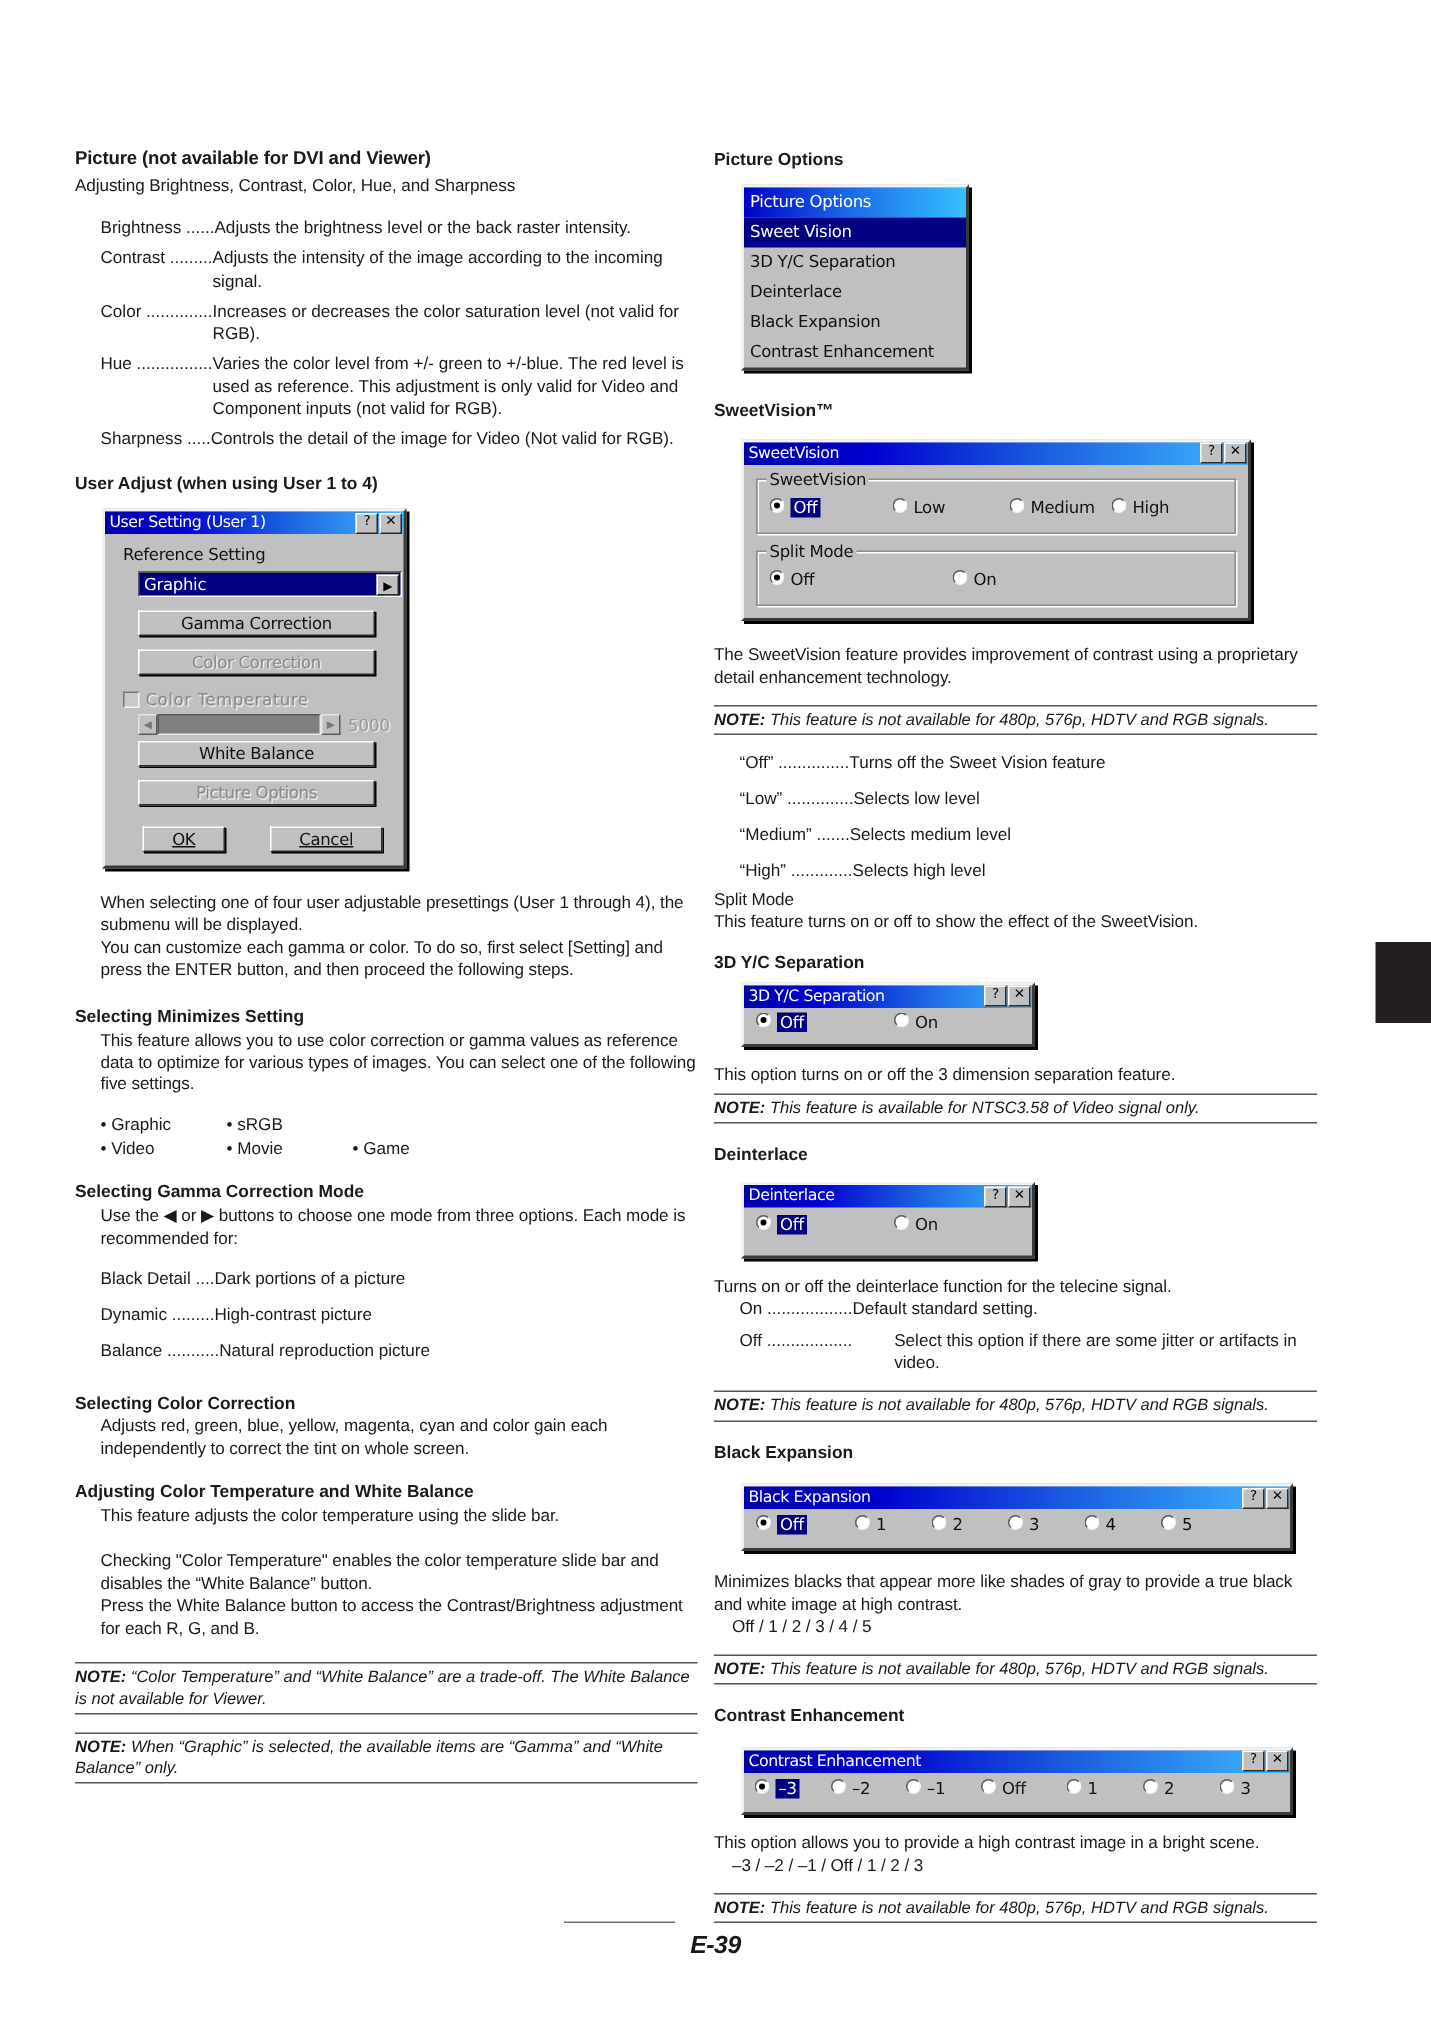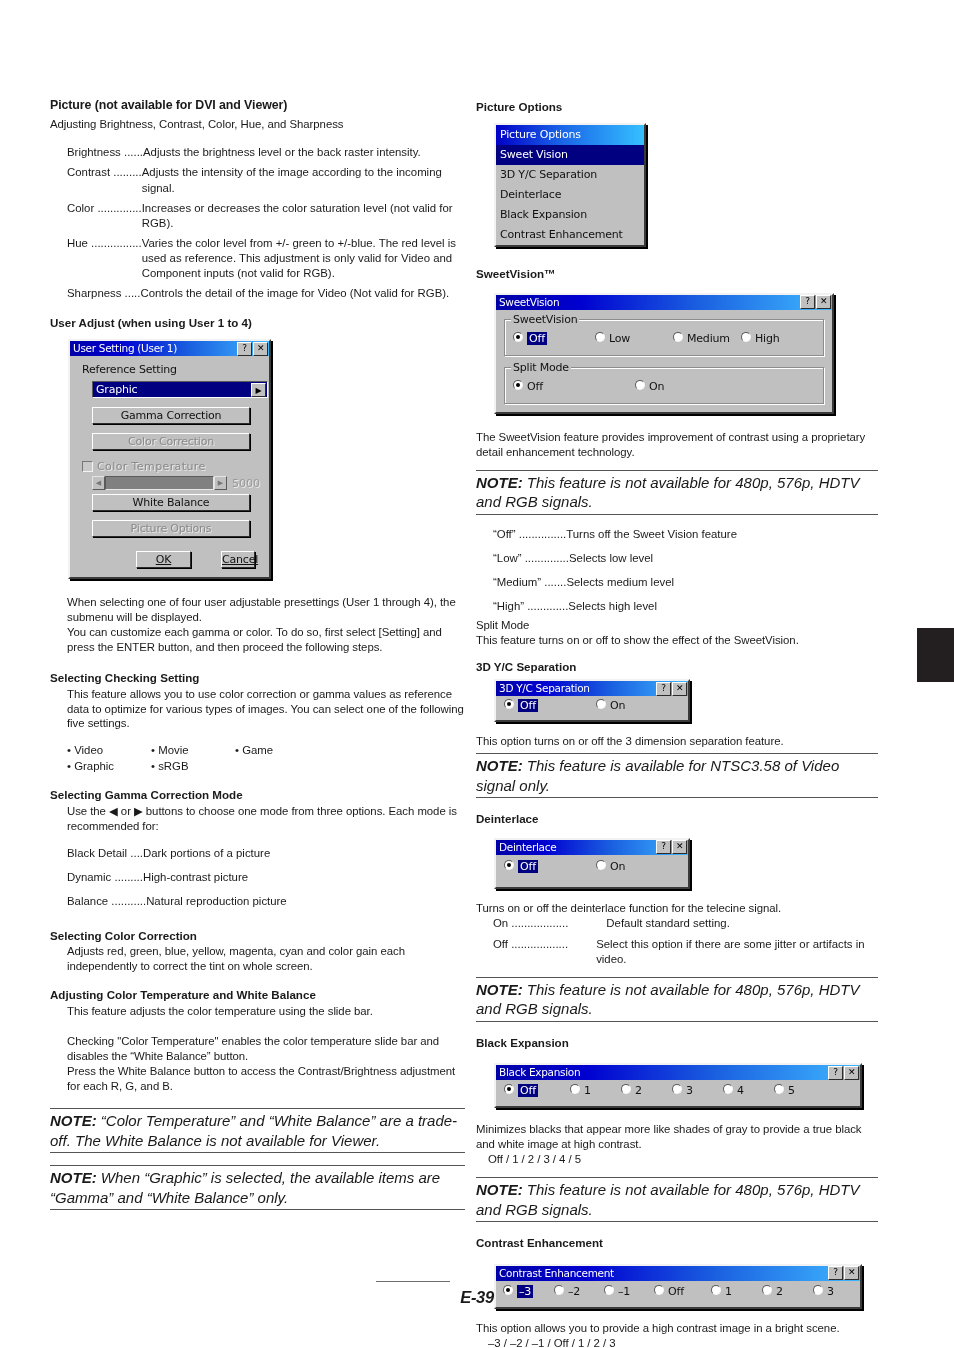--- a/index.html
+++ b/index.html
@@ -77,21 +77,21 @@
     white-space: pre;
   }
   .defrow .desc {
     flex: 1 1 auto;
   }
 
   
   .note {
     border-top: 1px solid #555;
     border-bottom: 1px solid #555;
-    font-size: 15px;
+    font-size: 11px;
     font-style: italic;
     line-height: 1.3;
     padding: 2px 0 2px 0;
     margin: 0;
   }
   .note b {
     font-style: italic;
     font-weight: bold;
   }
 
@@ -424,46 +424,46 @@
 
         <div style="height:4px"></div>
         <div class="pbtn" style="height:17px; line-height:16px; margin-left:10px; width:158px;">White Balance</div>
 
         <div style="height:9px"></div>
         <div class="pbtn disabled" style="height:17px; line-height:16px; margin-left:10px; width:158px;">Picture Options</div>
 
         <div style="height:14px"></div>
         <div style="display:flex; justify-content:flex-end; gap:30px; padding-right:2px;text-decoration:underline;">
           <div class="pbtn" style="height:17px; line-height:16px; width:55px;">OK</div>
-          <div class="pbtn" style="height:17px; line-height:16px; width:34px;">Cancel</div>
+          <div class="pbtn" style="height:17px; line-height:16px; width:75px;">Cancel</div>
         </div>
       </div>
     </div>
 
     <div class="gap16"></div>
 
     <p class="body indent">When selecting one of four user adjustable presettings (User 1 through 4), the submenu will be displayed.</p>
     <p class="body indent">You can customize each gamma or color. To do so, first select [Setting] and press the ENTER button, and then proceed the following steps.</p>
 
     <div class="gap16"></div>
 
-    <h3 class="sub">Selecting Checking Setting</h3>
+    <h3 class="sub">Selecting Minimizes Setting</h3>
     <p class="body indent">This feature allows you to use color correction or gamma values as reference data to optimize for various types of images. You can select one of the following five settings.</p>
 
     <div class="gap12"></div>
 
     <div class="bullets">
+      <div class="brow">
+        <span class="bcell">• Graphic</span>
+        <span class="bcell">• sRGB</span>
+      </div>
       <div class="brow">
         <span class="bcell">• Video</span>
         <span class="bcell">• Movie</span>
         <span class="bcell">• Game</span>
-      </div>
-      <div class="brow">
-        <span class="bcell">• Graphic</span>
-        <span class="bcell">• sRGB</span>
       </div>
     </div>
 
     <div class="gap14"></div>
 
     <h3 class="sub">Selecting Gamma Correction Mode</h3>
     <p class="body indent">Use the ◀ or ▶ buttons to choose one mode from three options. Each mode is recommended for:</p>
 
     <div class="gap12"></div>
 
@@ -670,21 +670,21 @@
           <span class="rlabel">On</span>
         </span>
       </div>
     </div>
 
     <div class="gap12"></div>
 
     <p class="body">Turns on or off the deinterlace function for the telecine signal.</p>
 
     <div class="deflist" style="margin-left:17px;">
-      <div class="defrow" style="margin-bottom:6px;gap:38px;">
+      <div class="defrow" style="margin-bottom:6px;">
         <span class="term">On ..................</span>
         <span class="desc">Default standard setting.</span>
       </div>
       <div class="defrow" style="margin-bottom:0;gap:28px;">
         <span class="term">Off ..................</span>
         <span class="desc">Select this option if there are some jitter or artifacts in video.</span>
       </div>
     </div>
 
     <div class="gap10"></div>

